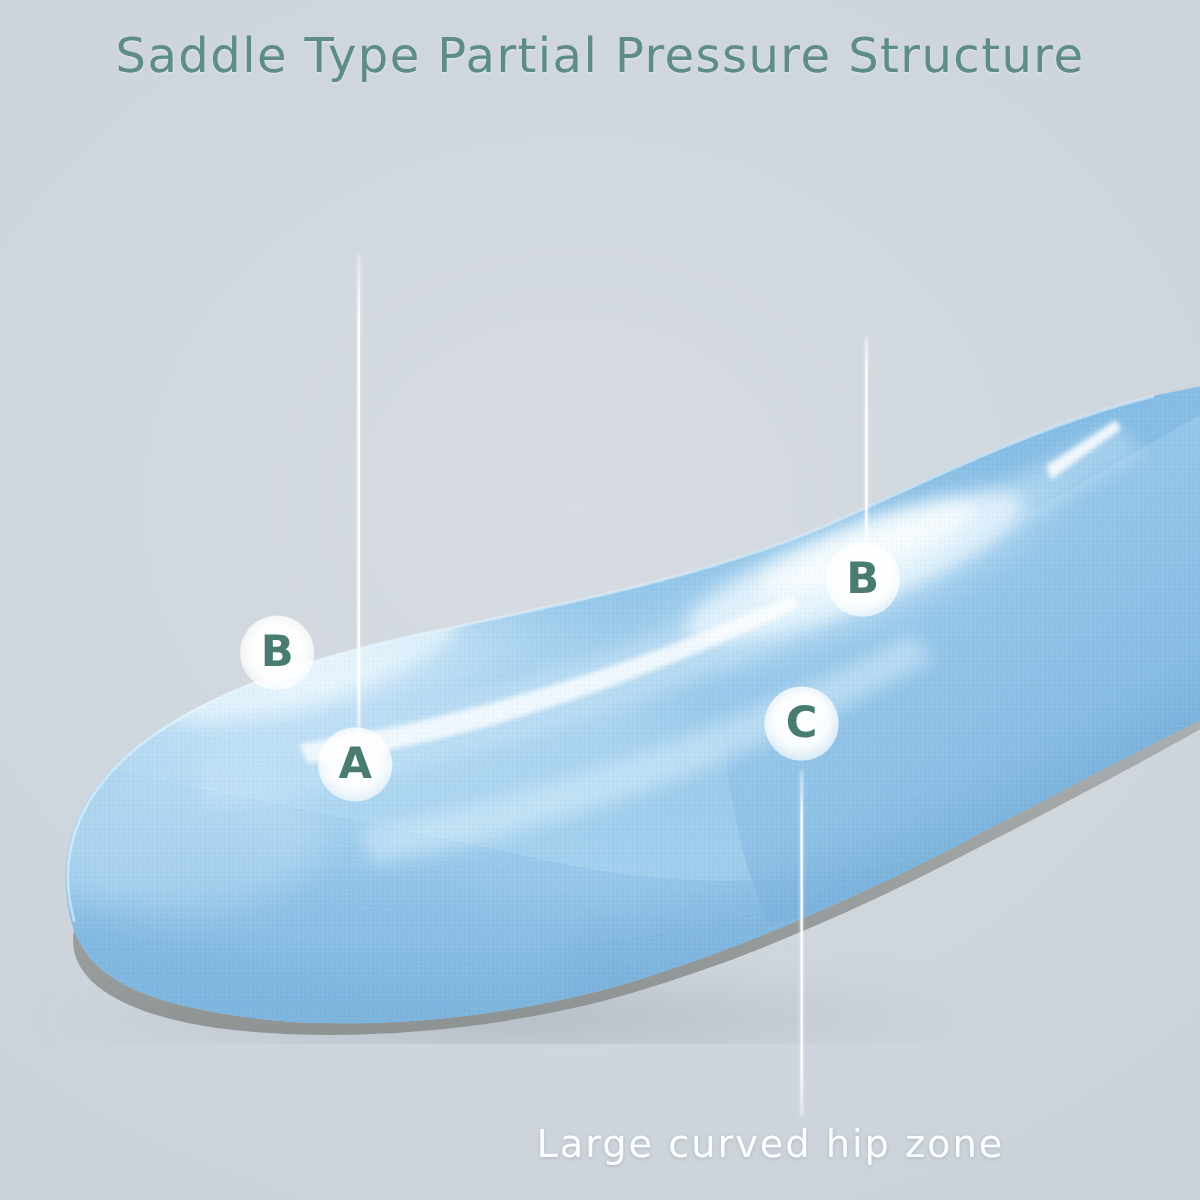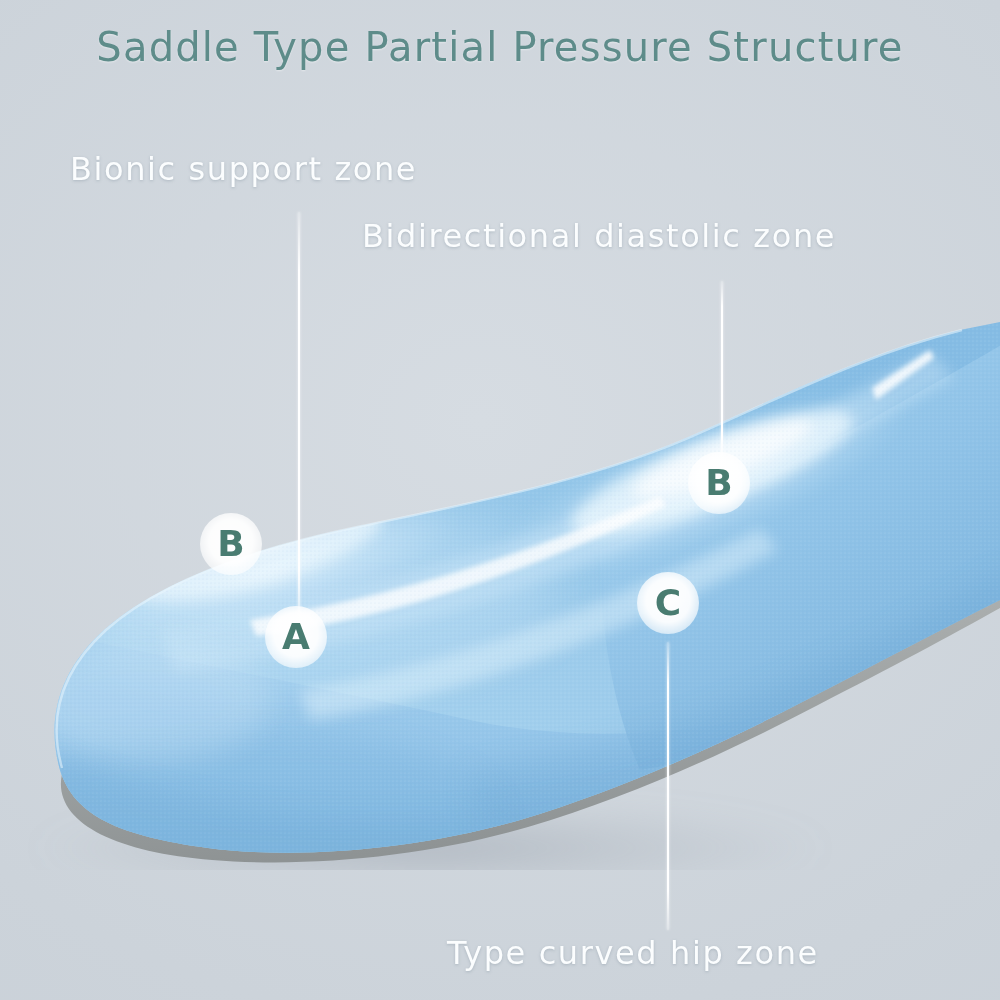--- a/index.html
+++ b/index.html
@@ -273,25 +273,23 @@
                C 792,92 872,52 962,30" fill="none" stroke="#eaf5fd" stroke-width="2.4" opacity="0.55"></path>
     </svg>
   </div>
 
   <div class="title" id="page-title">Saddle Type Partial Pressure Structure</div>
 
   <div class="leader" id="leader-a"></div>
   <div class="leader" id="leader-b"></div>
   <div class="leader" id="leader-c"></div>
 
-  <div class="callout" id="label-bionic">Bionic support zone</div>
-
-  <div class="callout" id="label-bidirectional">Bidirectional diastolic zone</div>
-
-  <div class="callout" id="label-hip">Type curved hip zone</div>
+
+
+  <div class="callout" id="label-hip">Large curved hip zone</div>
 
   <div class="marker" id="marker-b1">B</div>
 
   <div class="marker" id="marker-a">A</div>
 
   <div class="marker" id="marker-b2">B</div>
 
   <div class="marker" id="marker-c">C</div>
 
 </div>

